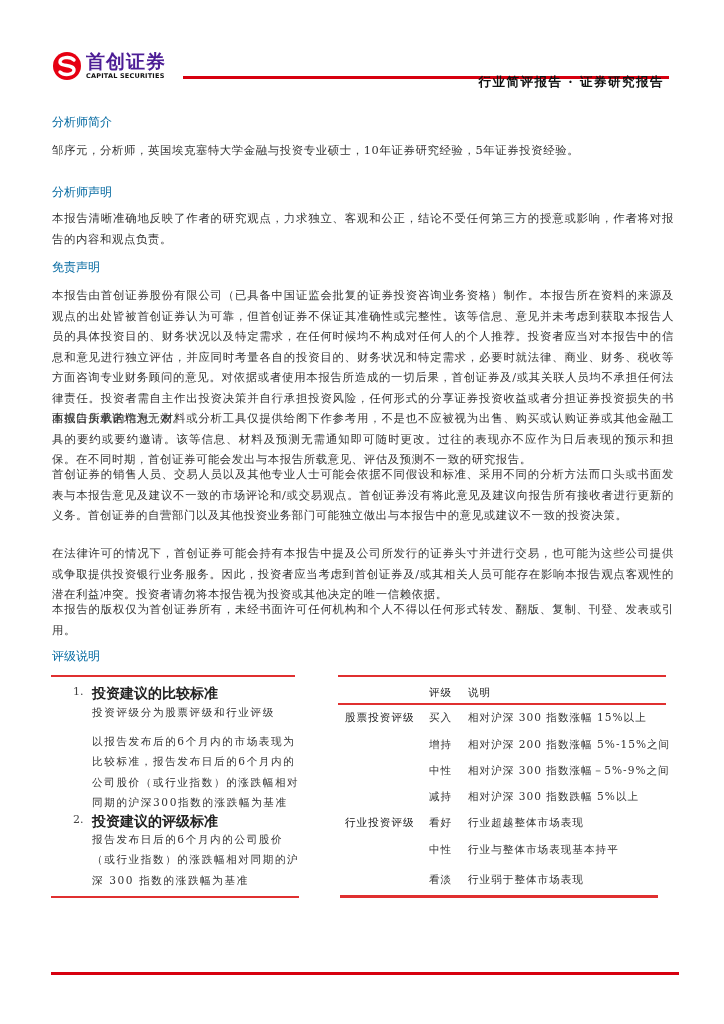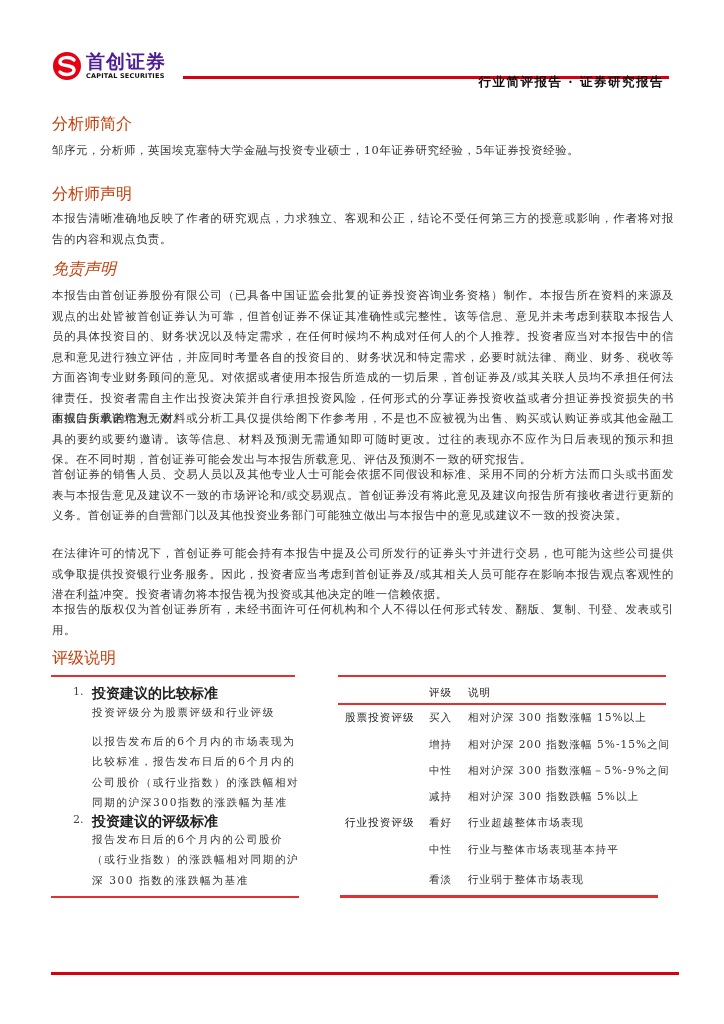--- a/index.html
+++ b/index.html
@@ -8,21 +8,21 @@
     .logo { position:absolute; left:52px; top:50px; width:130px; height:32px; }
     .logo-mark { position:absolute; left:0; top:1px; width:30px; height:30px; }
     .logo-cn { position:absolute; left:34px; top:-1px; font-family:"DejaVu Sans","Liberation Sans",sans-serif;
       font-weight:bold; font-size:19px; letter-spacing:1px; color:#4c1d95; }
     .logo-en { position:absolute; left:34px; top:22px; font-family:"DejaVu Sans","Liberation Sans",sans-serif;
       font-weight:bold; font-size:6.5px; color:#111; letter-spacing:0.2px; white-space:nowrap; }
     .header-rule { position:absolute; left:183px; top:76px; width:486px; height:3px; background:#d7000f; }
     .header-title { position:absolute; right:60px; top:74px; font-size:12.5px; font-weight:bold; color:#111;
       letter-spacing:1.5px; }
     .h2 { position:absolute; left:52px; font-family:"DejaVu Sans","Liberation Sans",sans-serif;
-      font-size:16px; color:#c2410c; }
+      font-size:12px; color:#0369a1; }
     .para { position:absolute; left:52px; width:622px; font-size:11.4px; line-height:20.5px;
       color:#333; text-align:justify; letter-spacing:0.6px; }
     .rule-red { position:absolute; height:2px; background:#e03030; }
     .li-num { position:absolute; font-size:11px; color:#444; }
     .li-title { position:absolute; font-family:"DejaVu Sans","Liberation Sans",sans-serif;
       font-size:14px; font-weight:bold; color:#222; }
     .li-body { position:absolute; font-size:10.6px; line-height:20.3px; color:#333; letter-spacing:1.6px; width:210px; }
     .tbl { position:absolute; font-size:10.6px; color:#333; letter-spacing:1px; }
     .tbl-head { font-family:"DejaVu Sans","Liberation Sans",sans-serif; color:#222; }
     .tbl-cat { font-family:"DejaVu Sans","Liberation Sans",sans-serif; color:#222; font-size:10.6px; }
@@ -41,21 +41,21 @@
 </div>
 <div class="header-rule"></div>
 <div class="header-title">行业简评报告 · 证券研究报告</div>
 
 <div class="h2" style="top:114px;">分析师简介</div>
 <div class="para" style="top:140px;">邹序元，分析师，英国埃克塞特大学金融与投资专业硕士，10年证券研究经验，5年证券投资经验。</div>
 
 <div class="h2" style="top:184px;">分析师声明</div>
 <div class="para" style="top:208px;">本报告清晰准确地反映了作者的研究观点，力求独立、客观和公正，结论不受任何第三方的授意或影响，作者将对报告的内容和观点负责。</div>
 
-<div class="h2" style="top:259px;font-style:italic;">免责声明</div>
+<div class="h2" style="top:259px;">免责声明</div>
 <div class="para" style="top:285px;">本报告由首创证券股份有限公司（已具备中国证监会批复的证券投资咨询业务资格）制作。本报告所在资料的来源及观点的出处皆被首创证券认为可靠，但首创证券不保证其准确性或完整性。该等信息、意见并未考虑到获取本报告人员的具体投资目的、财务状况以及特定需求，在任何时候均不构成对任何人的个人推荐。投资者应当对本报告中的信息和意见进行独立评估，并应同时考量各自的投资目的、财务状况和特定需求，必要时就法律、商业、财务、税收等方面咨询专业财务顾问的意见。对依据或者使用本报告所造成的一切后果，首创证券及/或其关联人员均不承担任何法律责任。投资者需自主作出投资决策并自行承担投资风险，任何形式的分享证券投资收益或者分担证券投资损失的书面或口头承诺均为无效。</div>
 <div class="para" style="top:408px;">本报告所载的信息、材料或分析工具仅提供给阁下作参考用，不是也不应被视为出售、购买或认购证券或其他金融工具的要约或要约邀请。该等信息、材料及预测无需通知即可随时更改。过往的表现亦不应作为日后表现的预示和担保。在不同时期，首创证券可能会发出与本报告所载意见、评估及预测不一致的研究报告。</div>
 <div class="para" style="top:464px;">首创证券的销售人员、交易人员以及其他专业人士可能会依据不同假设和标准、采用不同的分析方法而口头或书面发表与本报告意见及建议不一致的市场评论和/或交易观点。首创证券没有将此意见及建议向报告所有接收者进行更新的义务。首创证券的自营部门以及其他投资业务部门可能独立做出与本报告中的意见或建议不一致的投资决策。</div>
 <div class="para" style="top:543px;">在法律许可的情况下，首创证券可能会持有本报告中提及公司所发行的证券头寸并进行交易，也可能为这些公司提供或争取提供投资银行业务服务。因此，投资者应当考虑到首创证券及/或其相关人员可能存在影响本报告观点客观性的潜在利益冲突。投资者请勿将本报告视为投资或其他决定的唯一信赖依据。</div>
 <div class="para" style="top:599px;">本报告的版权仅为首创证券所有，未经书面许可任何机构和个人不得以任何形式转发、翻版、复制、刊登、发表或引用。</div>
 
 <div class="h2" style="top:648px;">评级说明</div>
 
 <div class="rule-red" style="left:51px; top:675px; width:244px;"></div>
 <div class="rule-red" style="left:338px; top:675px; width:328px;"></div>

